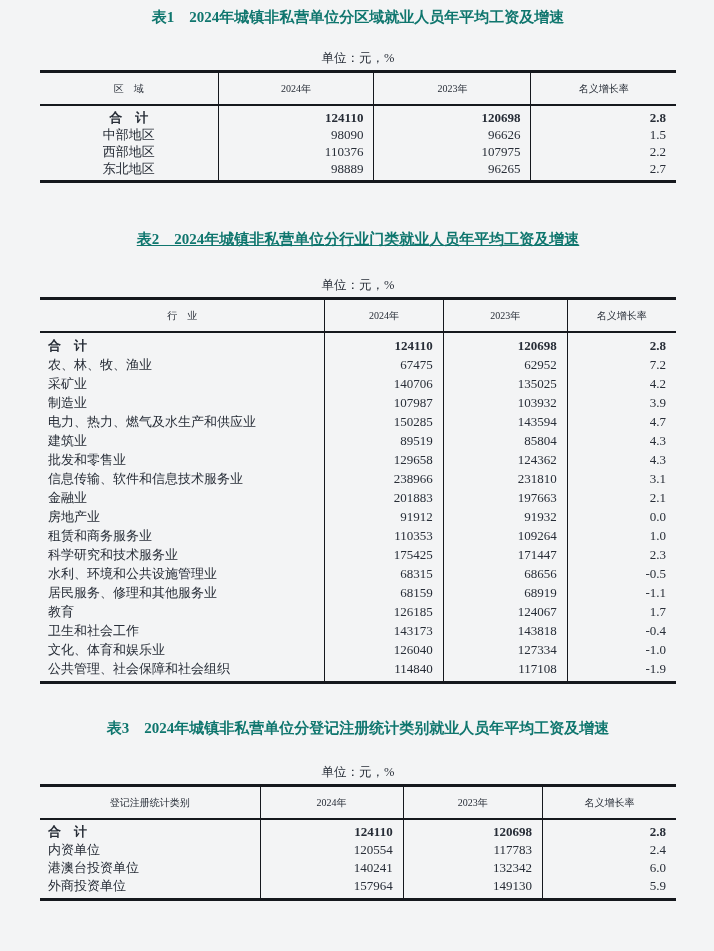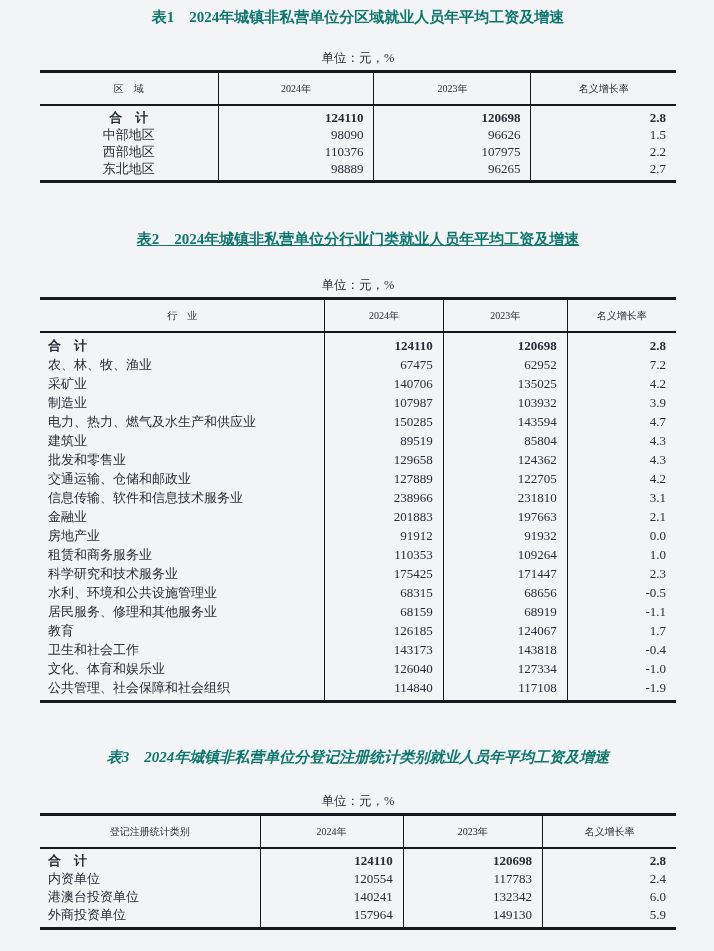--- a/index.html
+++ b/index.html
@@ -30,21 +30,21 @@
     text-align: center;
     font-size: 12.5px;
     line-height: 16px;
     margin: 0;
     color: #272d37;
   }
   #sec1 .tbl-title { padding-top: 7px; }
   #sec1 .unit { margin: 22px 0 4px 0; }
   #sec2 .tbl-title { margin-top: 46px; text-decoration: underline; }
   #sec2 .unit { margin: 27px 0 4px 0; }
-  #sec3 .tbl-title { margin-top: 44px; font-style: italic; }
+  #sec3 .tbl-title { margin-top: 34px; }
   #sec3 .unit { margin: 25px 0 4px 0; }
 
   table {
     width: 636px;
     border-collapse: collapse;
     table-layout: fixed;
     border-top: 3px solid #15181d;
     border-bottom: 3px solid #15181d;
   }
   thead th {
@@ -201,26 +201,20 @@
             <td>85804</td>
             <td>4.3</td>
           </tr>
           <tr>
             <td>批发和零售业</td>
             <td>129658</td>
             <td>124362</td>
             <td>4.3</td>
           </tr>
           <tr>
-            <td>交通运输、仓储和邮政业</td>
-            <td>127889</td>
-            <td>122705</td>
-            <td>4.2</td>
-          </tr>
-          <tr>
             <td>信息传输、软件和信息技术服务业</td>
             <td>238966</td>
             <td>231810</td>
             <td>3.1</td>
           </tr>
           <tr>
             <td>金融业</td>
             <td>201883</td>
             <td>197663</td>
             <td>2.1</td>

